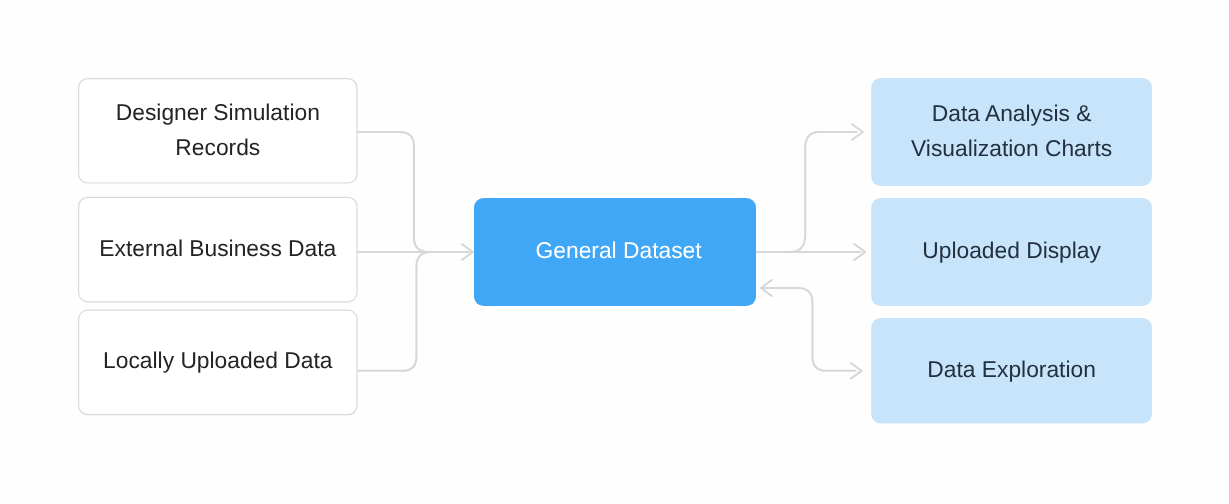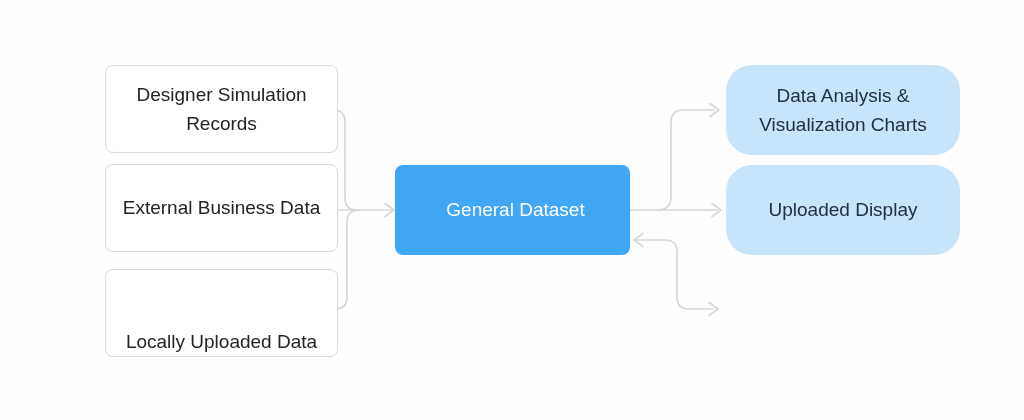--- a/index.html
+++ b/index.html
@@ -30,44 +30,42 @@
     padding: 0 6px;
   }
   .node-source {
     left: 65px;
     width: 233px;
     height: 88px;
     background: #ffffff;
     border: 1px solid #d9d9d9;
     color: #242424;
     font-weight: 500;
-    margin-left: 40px;
   }
   .node-hub {
     left: 395px;
     top: 165px;
     width: 235px;
     height: 90px;
     background: #40a6f6;
     color: #ffffff;
     font-weight: 500;
     padding-left: 12px;
   }
   .node-output {
     left: 726px;
     width: 234px;
     height: 90px;
     background: #c8e4fa;
     color: #22303f;
     font-weight: 500;
-    border-radius: 26px;
   }
   #src-0 { top: 65px; }
   #src-1 { top: 164px; justify-content: center; }
-  #src-2 { top: 269px; align-items: flex-end; }
+  #src-2 { top: 258px; }
   #out-0 { top: 65px; }
   #out-1 { top: 165px; }
   #out-2 { top: 265px; height: 88px; }
   .edge {
     fill: none;
     stroke: #d7d7d7;
     stroke-width: 1.7;
     stroke-linecap: round;
     stroke-linejoin: round;
   }
@@ -108,14 +106,17 @@
   <div class="node node-hub">
     <span>General Dataset</span>
   </div>
 
   <div class="node node-output" id="out-0">
     <span>Data Analysis &amp; Visualization Charts</span>
   </div>
   <div class="node node-output" id="out-1">
     <span>Uploaded Display</span>
   </div>
+  <div class="node node-output" id="out-2">
+    <span>Data Exploration</span>
+  </div>
 
 </div>
 
 </body></html>

